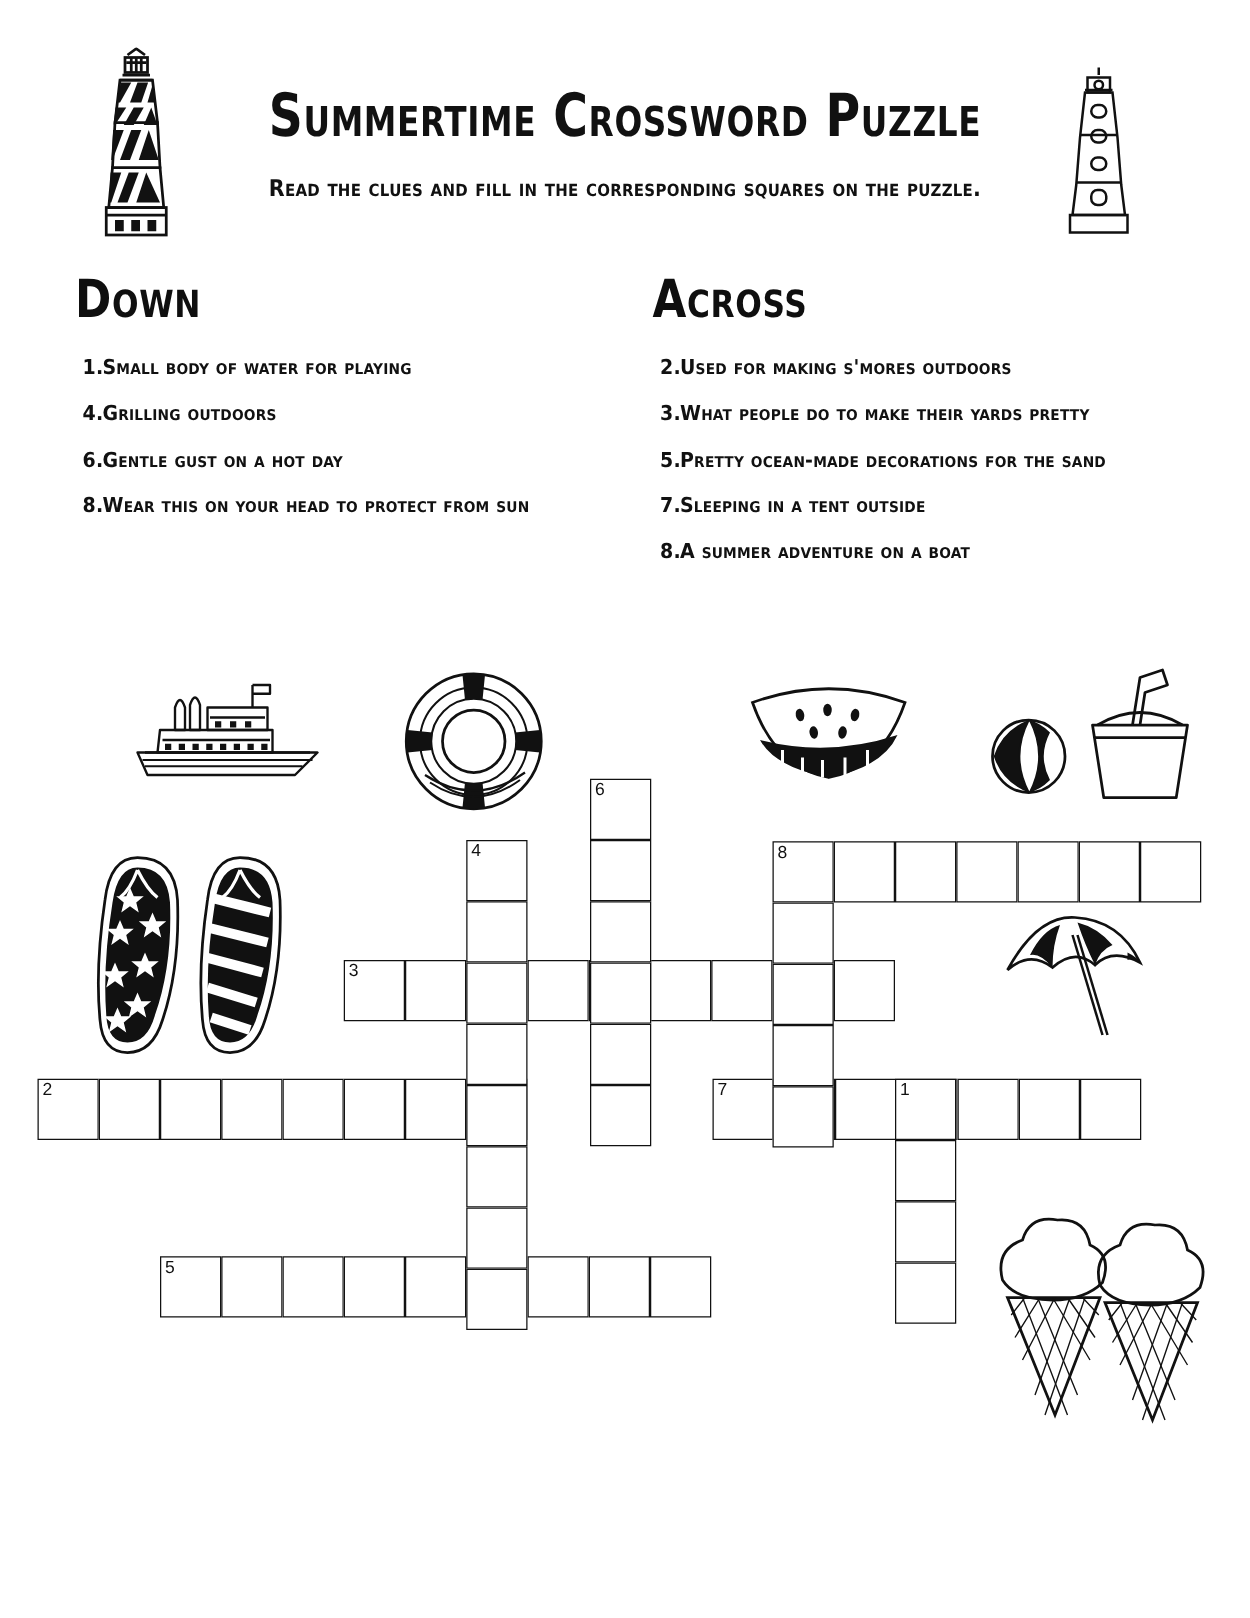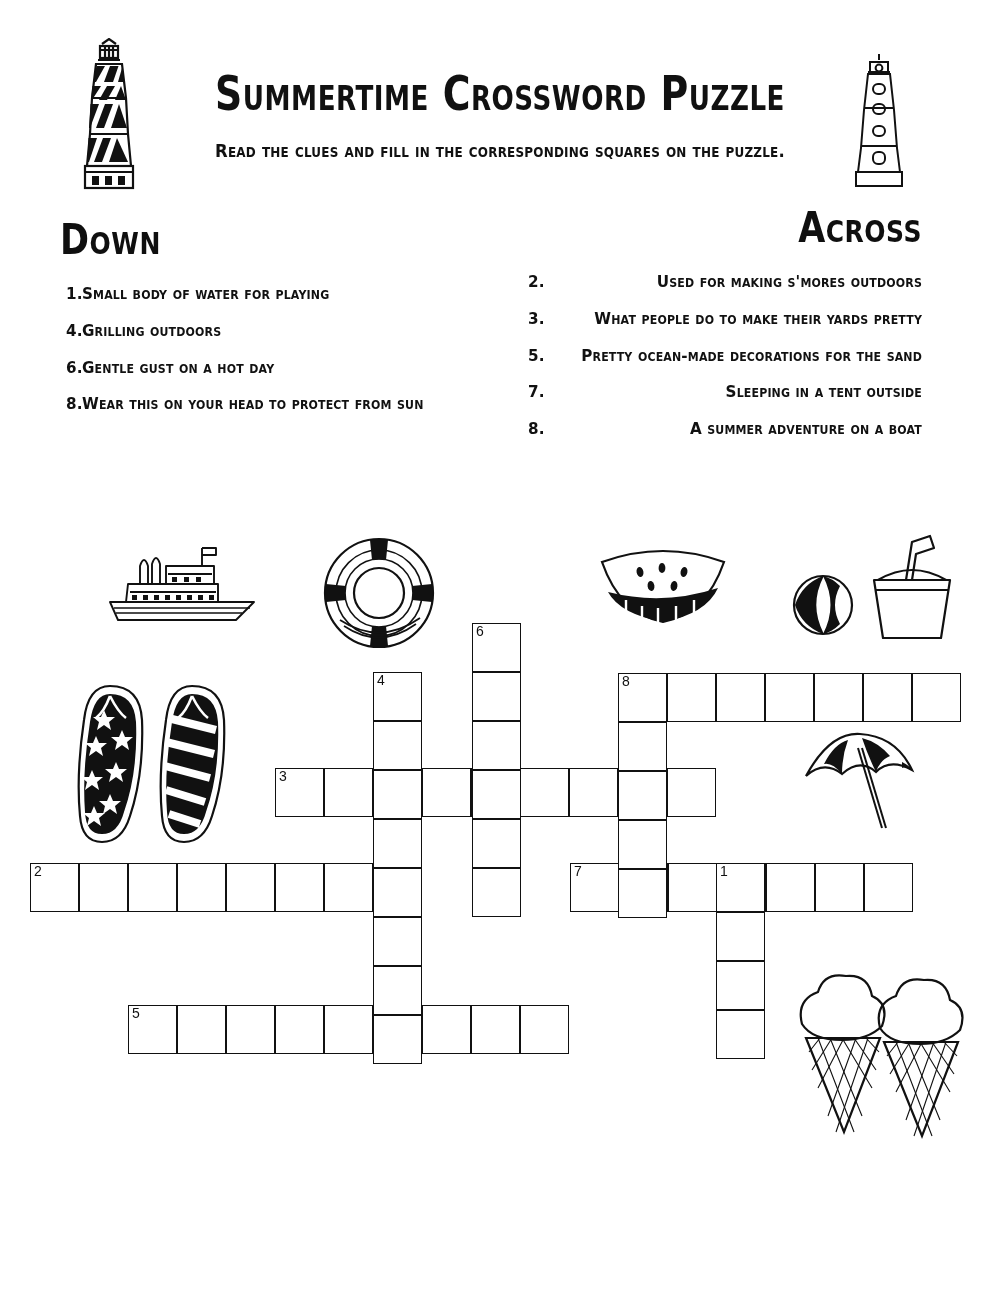--- a/index.html
+++ b/index.html
@@ -44,21 +44,21 @@
     transform-origin: center top;
   }
 
   .lighthouse { position: absolute; }
   #lighthouse-left  { left: 74px;  top: 38px; }
   #lighthouse-right { left: 848px; top: 52px; }
 
   
   .clue-column { position: absolute; }
   #down-column   { left: 60px;  top: 216px; width: 430px; }
-  #across-column { left: 522px; top: 204px; width: 400px; text-align: right; }
+  #across-column { left: 522px; top: 216px; width: 400px; }
 
   .clue-heading {
     font-family: "DejaVu Sans", sans-serif;
     font-size: 35px;
     font-weight: 700;
     color: #0f0f0f;
     font-variant: small-caps;
     letter-spacing: 0.5px;
     transform: scaleY(1.2);
     transform-origin: left top;

